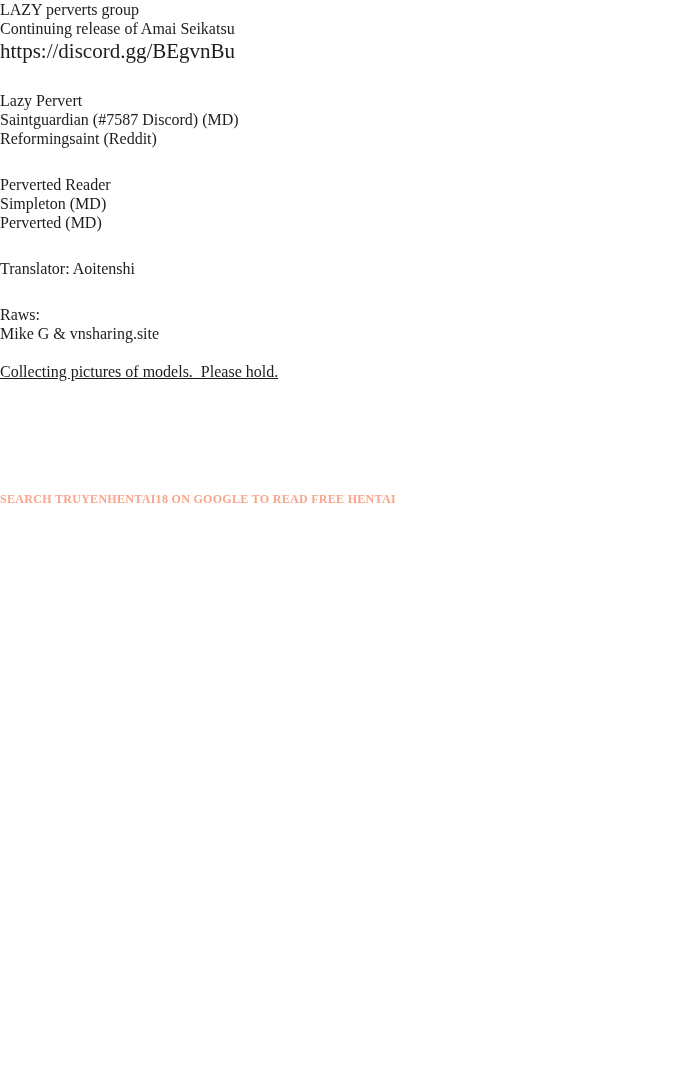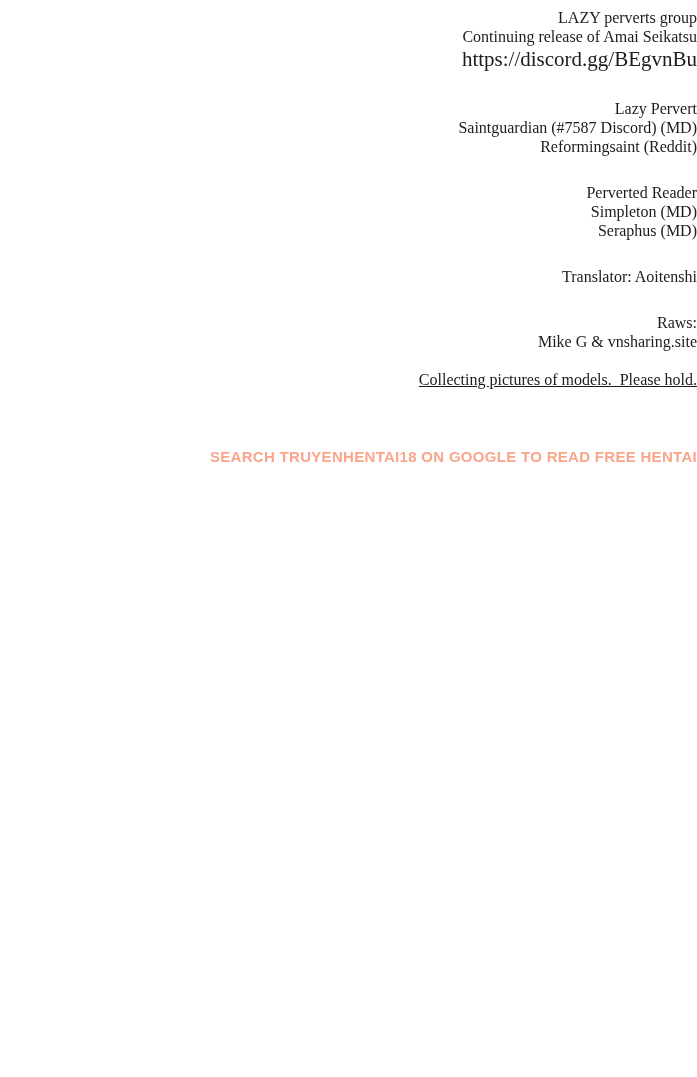--- a/index.html
+++ b/index.html
@@ -10,45 +10,44 @@
   body {
     width: 697px;
     height: 1077px;
     font-family: "Liberation Serif", serif;
     color: #1c1c1c;
     overflow: hidden;
   }
   .page {
     width: 697px;
     height: 868px;
-    padding-top: 8px;
     box-sizing: border-box;
-    text-align: right;
+    text-align: left;
   }
   .line {
     font-size: 16px;
     line-height: 19px;
   }
   .discord-link {
     font-size: 21px;
     line-height: 26px;
   }
   .block {
     margin-top: 27px;
   }
   .status-note {
     margin-top: 19px;
     white-space: pre-wrap;
     text-decoration: underline;
   }
   .watermark {
-    margin-top: 58px;
-    font-family: Liberation Sans, sans-serif;
+    margin-top: 109px;
+    font-family: Liberation Serif, serif;
     font-weight: bold;
-    font-size: 15px;
+    font-size: 12px;
     line-height: 19px;
     letter-spacing: 0.3px;
   }
 </style>
 </head>
 <body>
 
 <div class="page">
 
   <div>
@@ -59,21 +58,21 @@
 
   <div class="block">
     <div class="line">Lazy Pervert</div>
     <div class="line">Saintguardian (#7587 Discord) (MD)</div>
     <div class="line">Reformingsaint (Reddit)</div>
   </div>
 
   <div class="block">
     <div class="line">Perverted Reader</div>
     <div class="line">Simpleton (MD)</div>
-    <div class="line">Seraphus (MD)</div>
+    <div class="line">Perverted (MD)</div>
   </div>
 
   <div class="block">
     <div class="line">Translator: Aoitenshi</div>
   </div>
 
   <div class="block">
     <div class="line">Raws:</div>
     <div class="line">Mike G &amp; vnsharing.site</div>
   </div>

